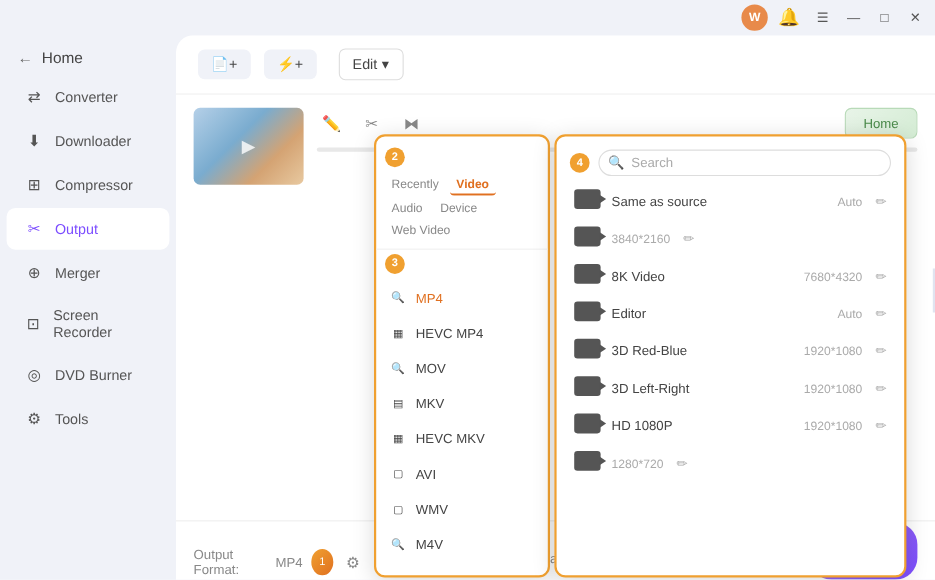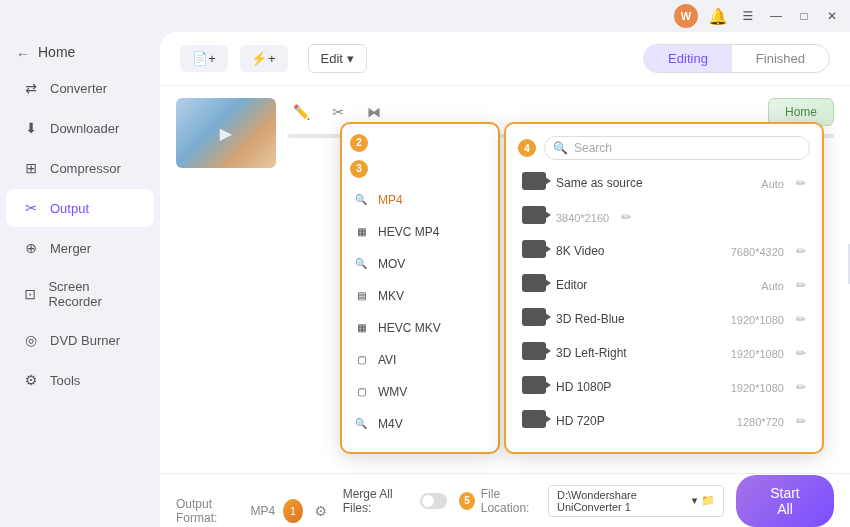--- a/index.html
+++ b/index.html
@@ -533,24 +533,20 @@
       <button class="top-btn">
         <span>📄+</span>
       </button>
       <button class="top-btn">
         <span>⚡+</span>
       </button>
       <div class="edit-dropdown">
         <span>Edit</span>
         <span>▾</span>
       </div>
-      <div class="tab-group">
-        <button class="tab active">Editing</button>
-        <button class="tab inactive">Finished</button>
-      </div>
     </div>
 
     <div class="video-area">
       <div class="video-thumbnail"></div>
       <div class="video-info">
         <div class="video-edit-bar">
           <div class="edit-icon-btn">✏️</div>
           <div class="edit-icon-btn">✂</div>
           <div class="edit-icon-btn">⧓</div>
           <div style="margin-left:auto;" class="save-btn">Home</div>
@@ -560,20 +556,27 @@
     </div>
 
     <div class="format-overlay">
 
       <div class="format-left-panel">
         
         <div style="position:relative; display:inline-block; margin-left:8px; margin-bottom:4px;">
           <span style="width:18px;height:18px;background:#f0a030;border-radius:50%;display:inline-flex;align-items:center;justify-content:center;font-size:10px;color:white;font-weight:bold;">2</span>
         </div>
 
+        <div class="format-tabs">
+          <span class="format-tab">Recently</span>
+          <span class="format-tab active">Video</span>
+          <span class="format-tab">Audio</span>
+          <span class="format-tab">Device</span>
+          <span class="format-tab">Web Video</span>
+        </div>
 
         
         <div style="position:relative; display:flex; align-items:center; padding:2px 8px; margin-top:2px;">
           <span style="width:18px;height:18px;background:#f0a030;border-radius:50%;display:inline-flex;align-items:center;justify-content:center;font-size:10px;color:white;font-weight:bold;margin-right:4px;">3</span>
         </div>
 
         <div class="format-list">
           <div class="format-item active">
             <span class="format-item-icon">🔍</span>
             <span>MP4</span>
@@ -656,21 +659,20 @@
             <span class="quality-edit">✏</span>
           </div>
           <div class="quality-item">
             <div class="quality-icon"></div>
             <span class="quality-name">HD 1080P</span>
             <span class="quality-res">1920*1080</span>
             <span class="quality-edit">✏</span>
           </div>
           <div class="quality-item">
             <div class="quality-icon"></div>
-            <span class="quality-name">HD 720P</span>
             <span class="quality-res">1280*720</span>
             <span class="quality-edit">✏</span>
           </div>
         </div>
       </div>
     </div>
 
     <div class="bottom-bar">
       <div class="output-format-section">
         <span>Output Format:</span>

